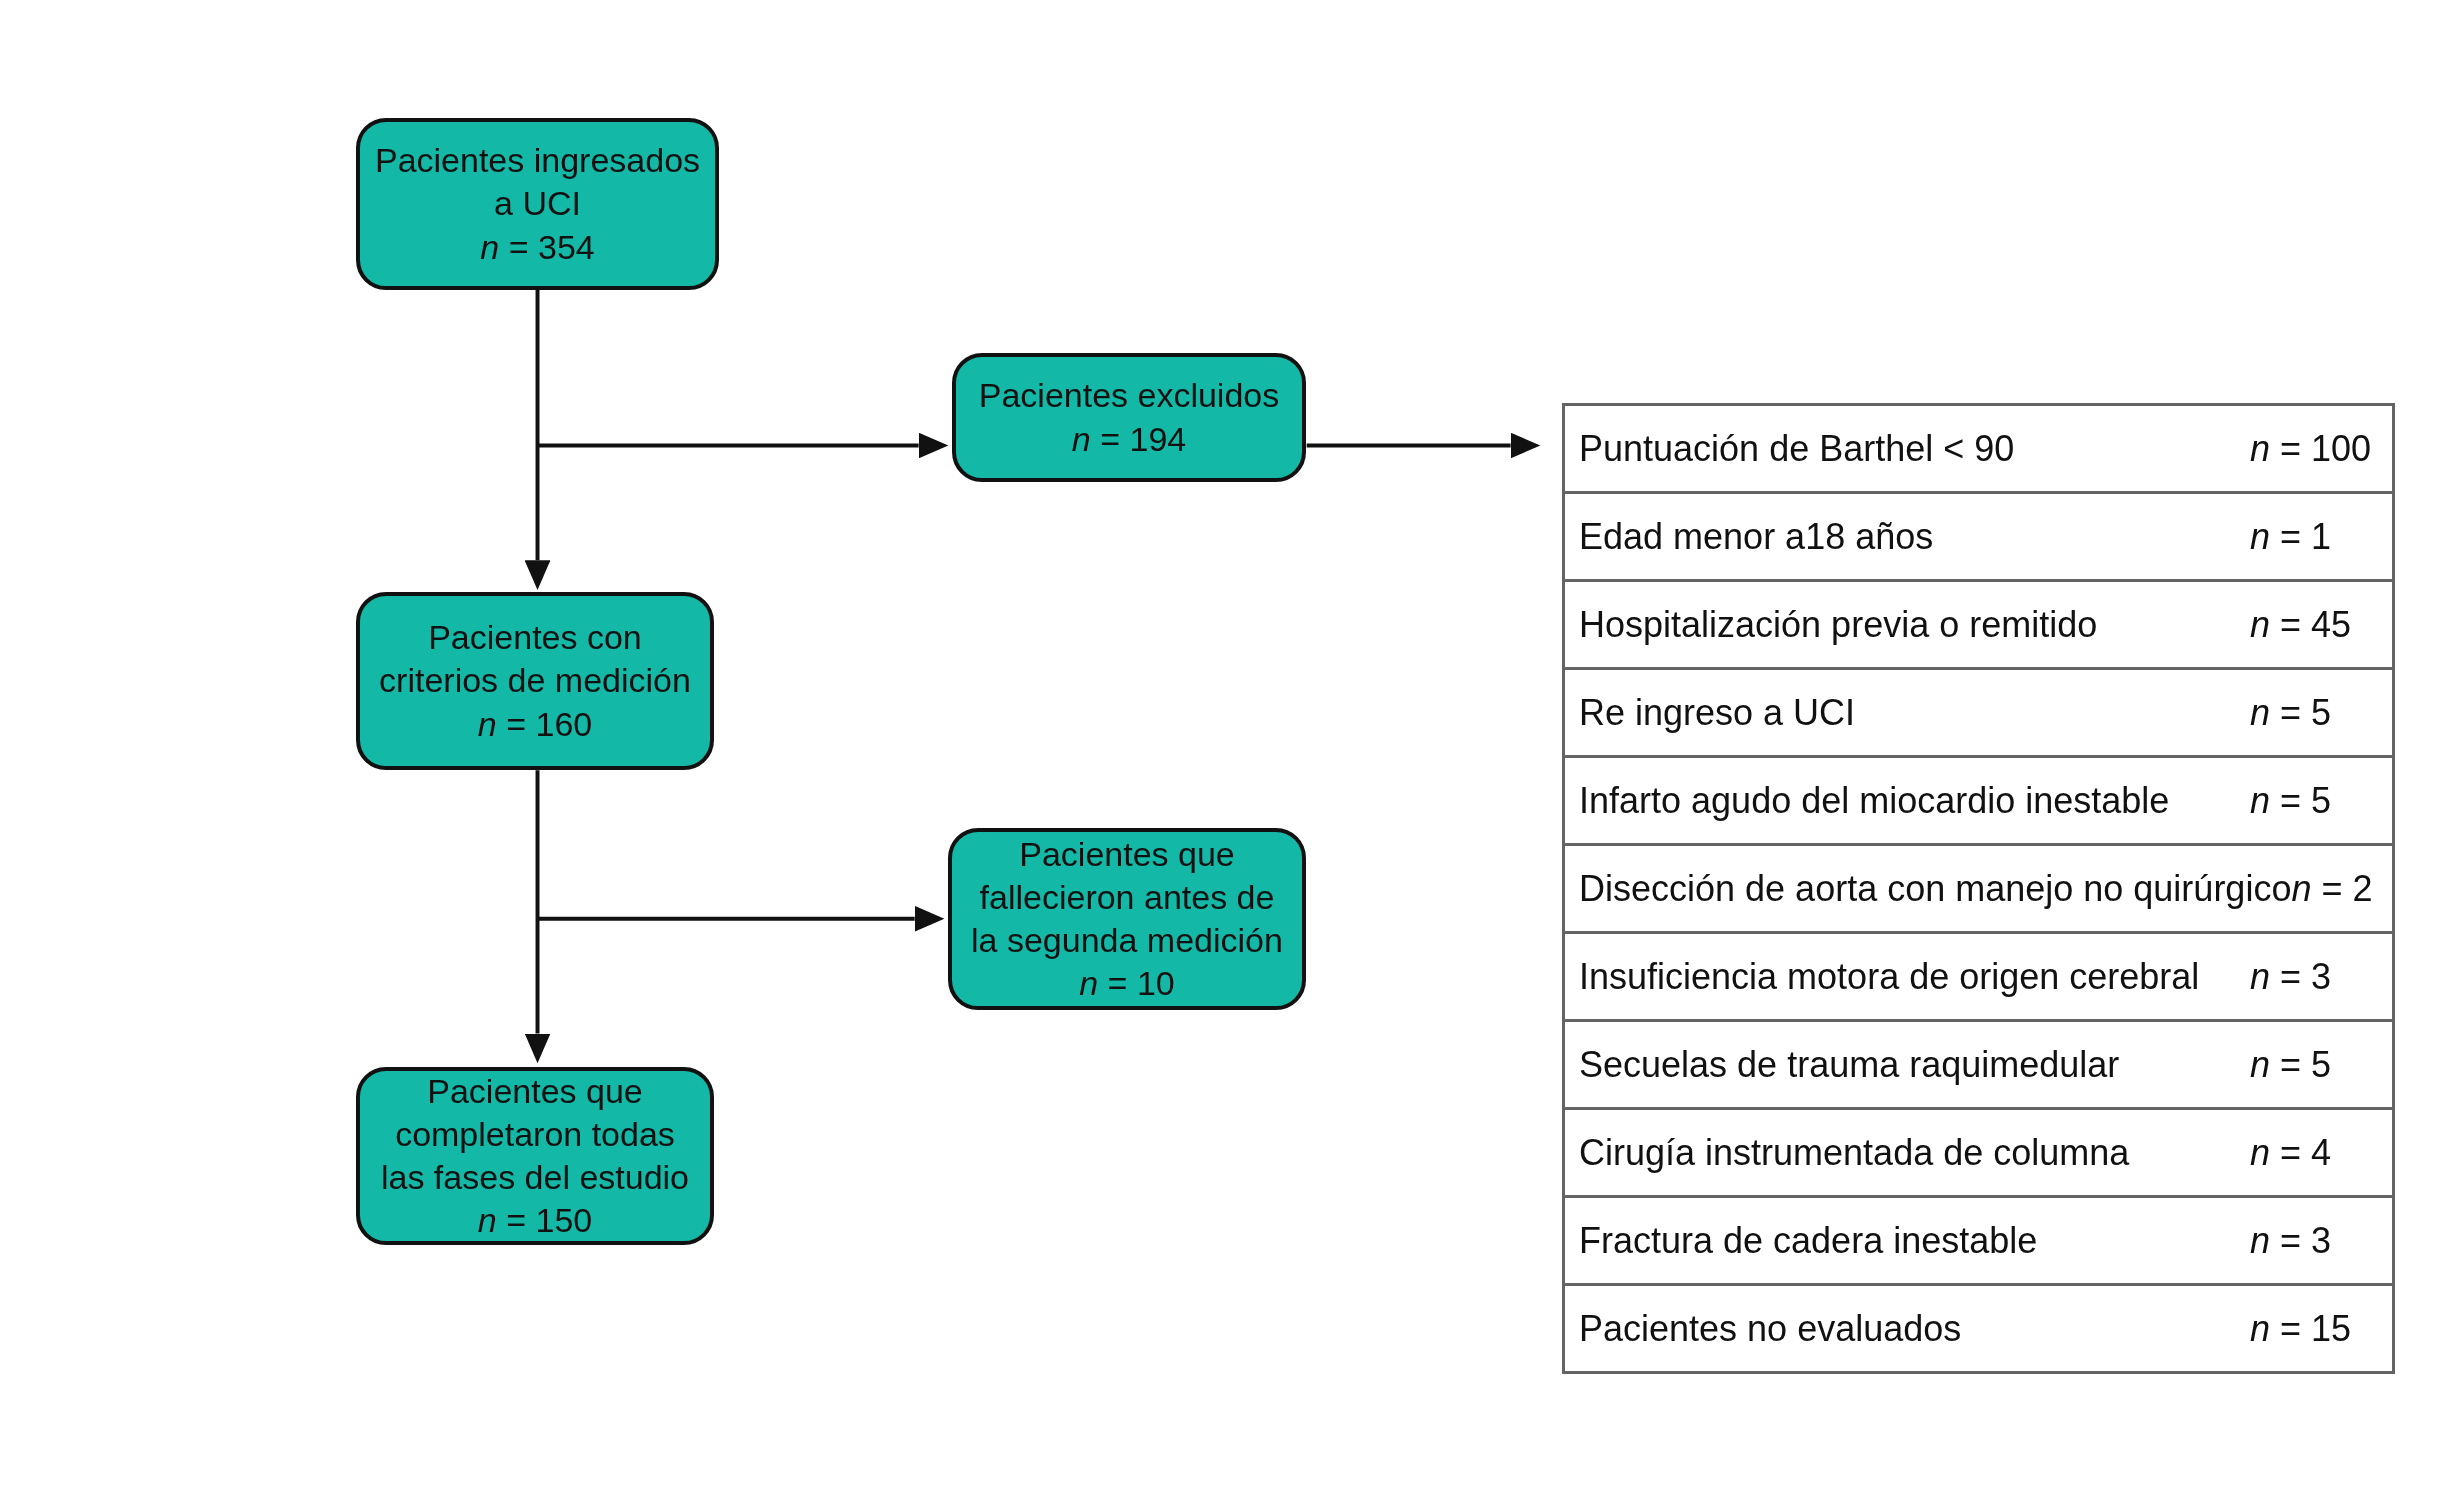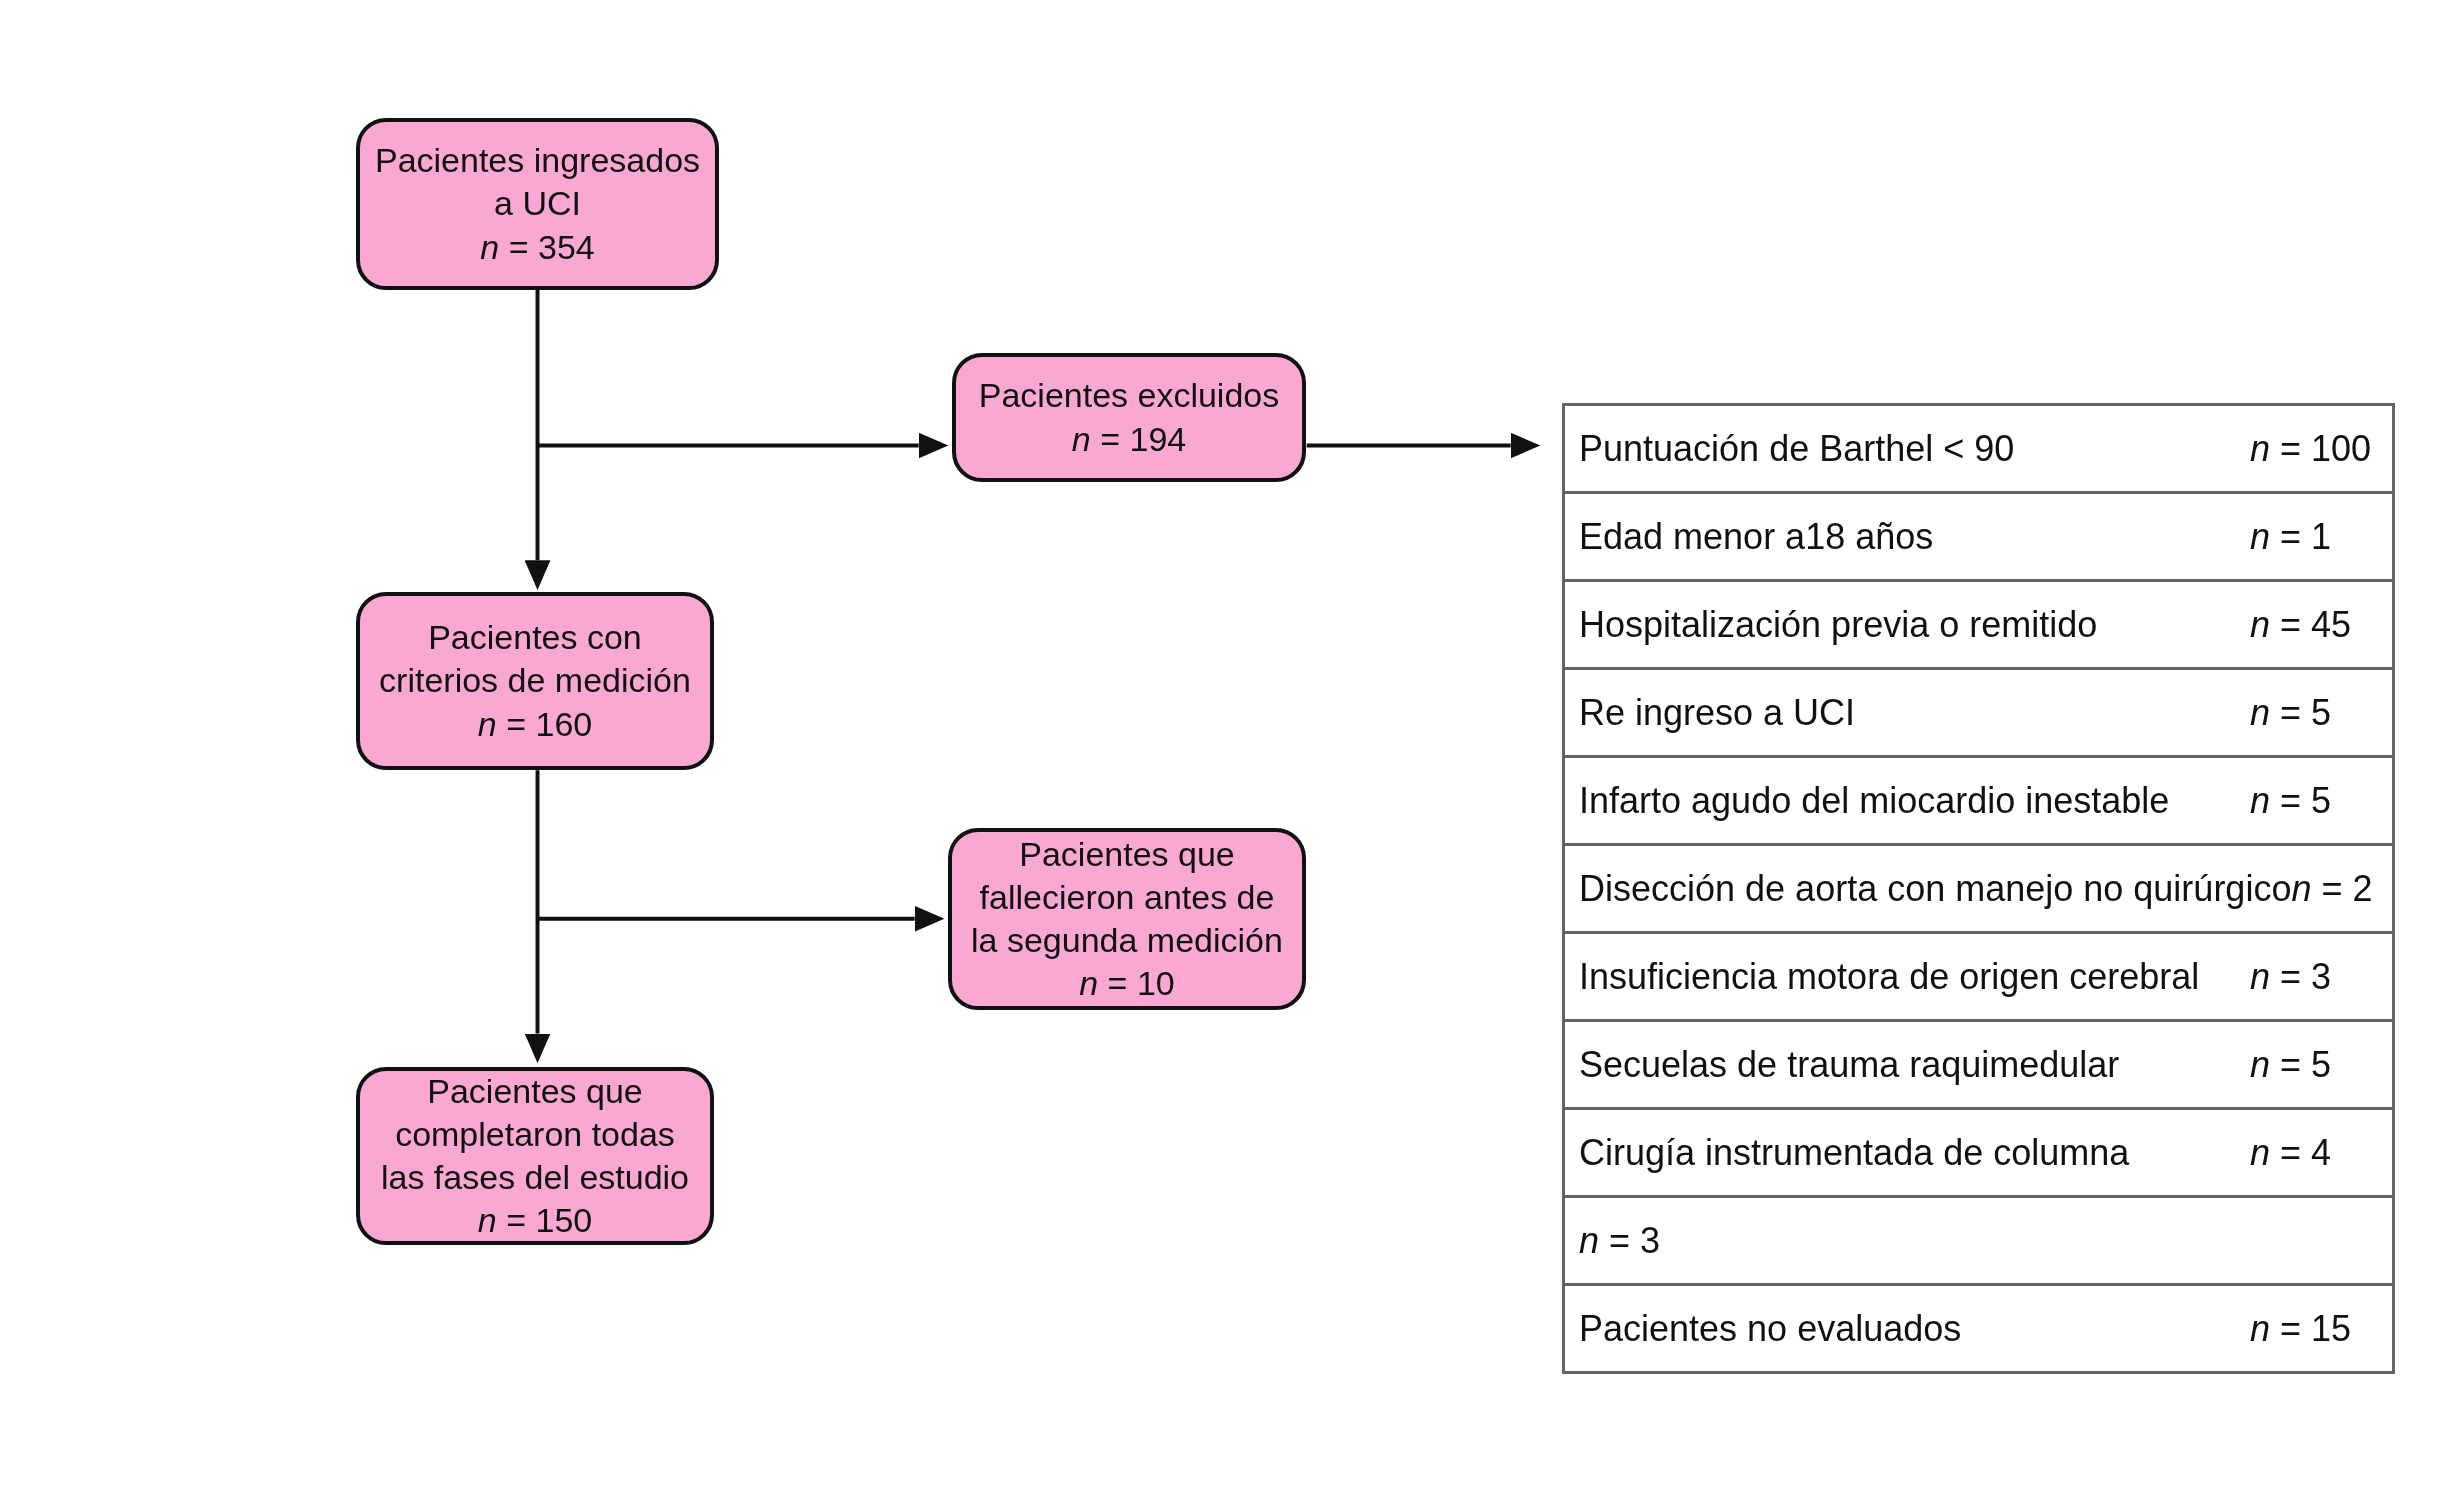--- a/index.html
+++ b/index.html
@@ -12,21 +12,21 @@
     width: 2454px;
     height: 1485px;
     background: #ffffff;
     font-family: "Liberation Sans", sans-serif;
     color: #111111;
     overflow: hidden;
   }
   .flowbox {
     position: absolute;
     box-sizing: border-box;
-    background: #f9a8d4;
+    background: #14b8a6;
     border: 4px solid #111111;
     border-radius: 30px;
     display: flex;
     flex-direction: column;
     align-items: center;
     justify-content: center;
     text-align: center;
     font-size: 34px;
     line-height: 1.27;
   }
@@ -156,20 +156,21 @@
     </div>
     <div class="excl-row">
       <div class="excl-label">Secuelas de trauma raquimedular</div>
       <div class="excl-n"><span class="nvar">n</span><span> = 5</span></div>
     </div>
     <div class="excl-row">
       <div class="excl-label">Cirugía instrumentada de columna</div>
       <div class="excl-n"><span class="nvar">n</span><span> = 4</span></div>
     </div>
     <div class="excl-row">
+      <div class="excl-label">Fractura de cadera inestable</div>
       <div class="excl-n"><span class="nvar">n</span><span> = 3</span></div>
     </div>
     <div class="excl-row">
       <div class="excl-label">Pacientes no evaluados</div>
       <div class="excl-n"><span class="nvar">n</span><span> = 15</span></div>
     </div>
   </div>
 
 </div>
 

